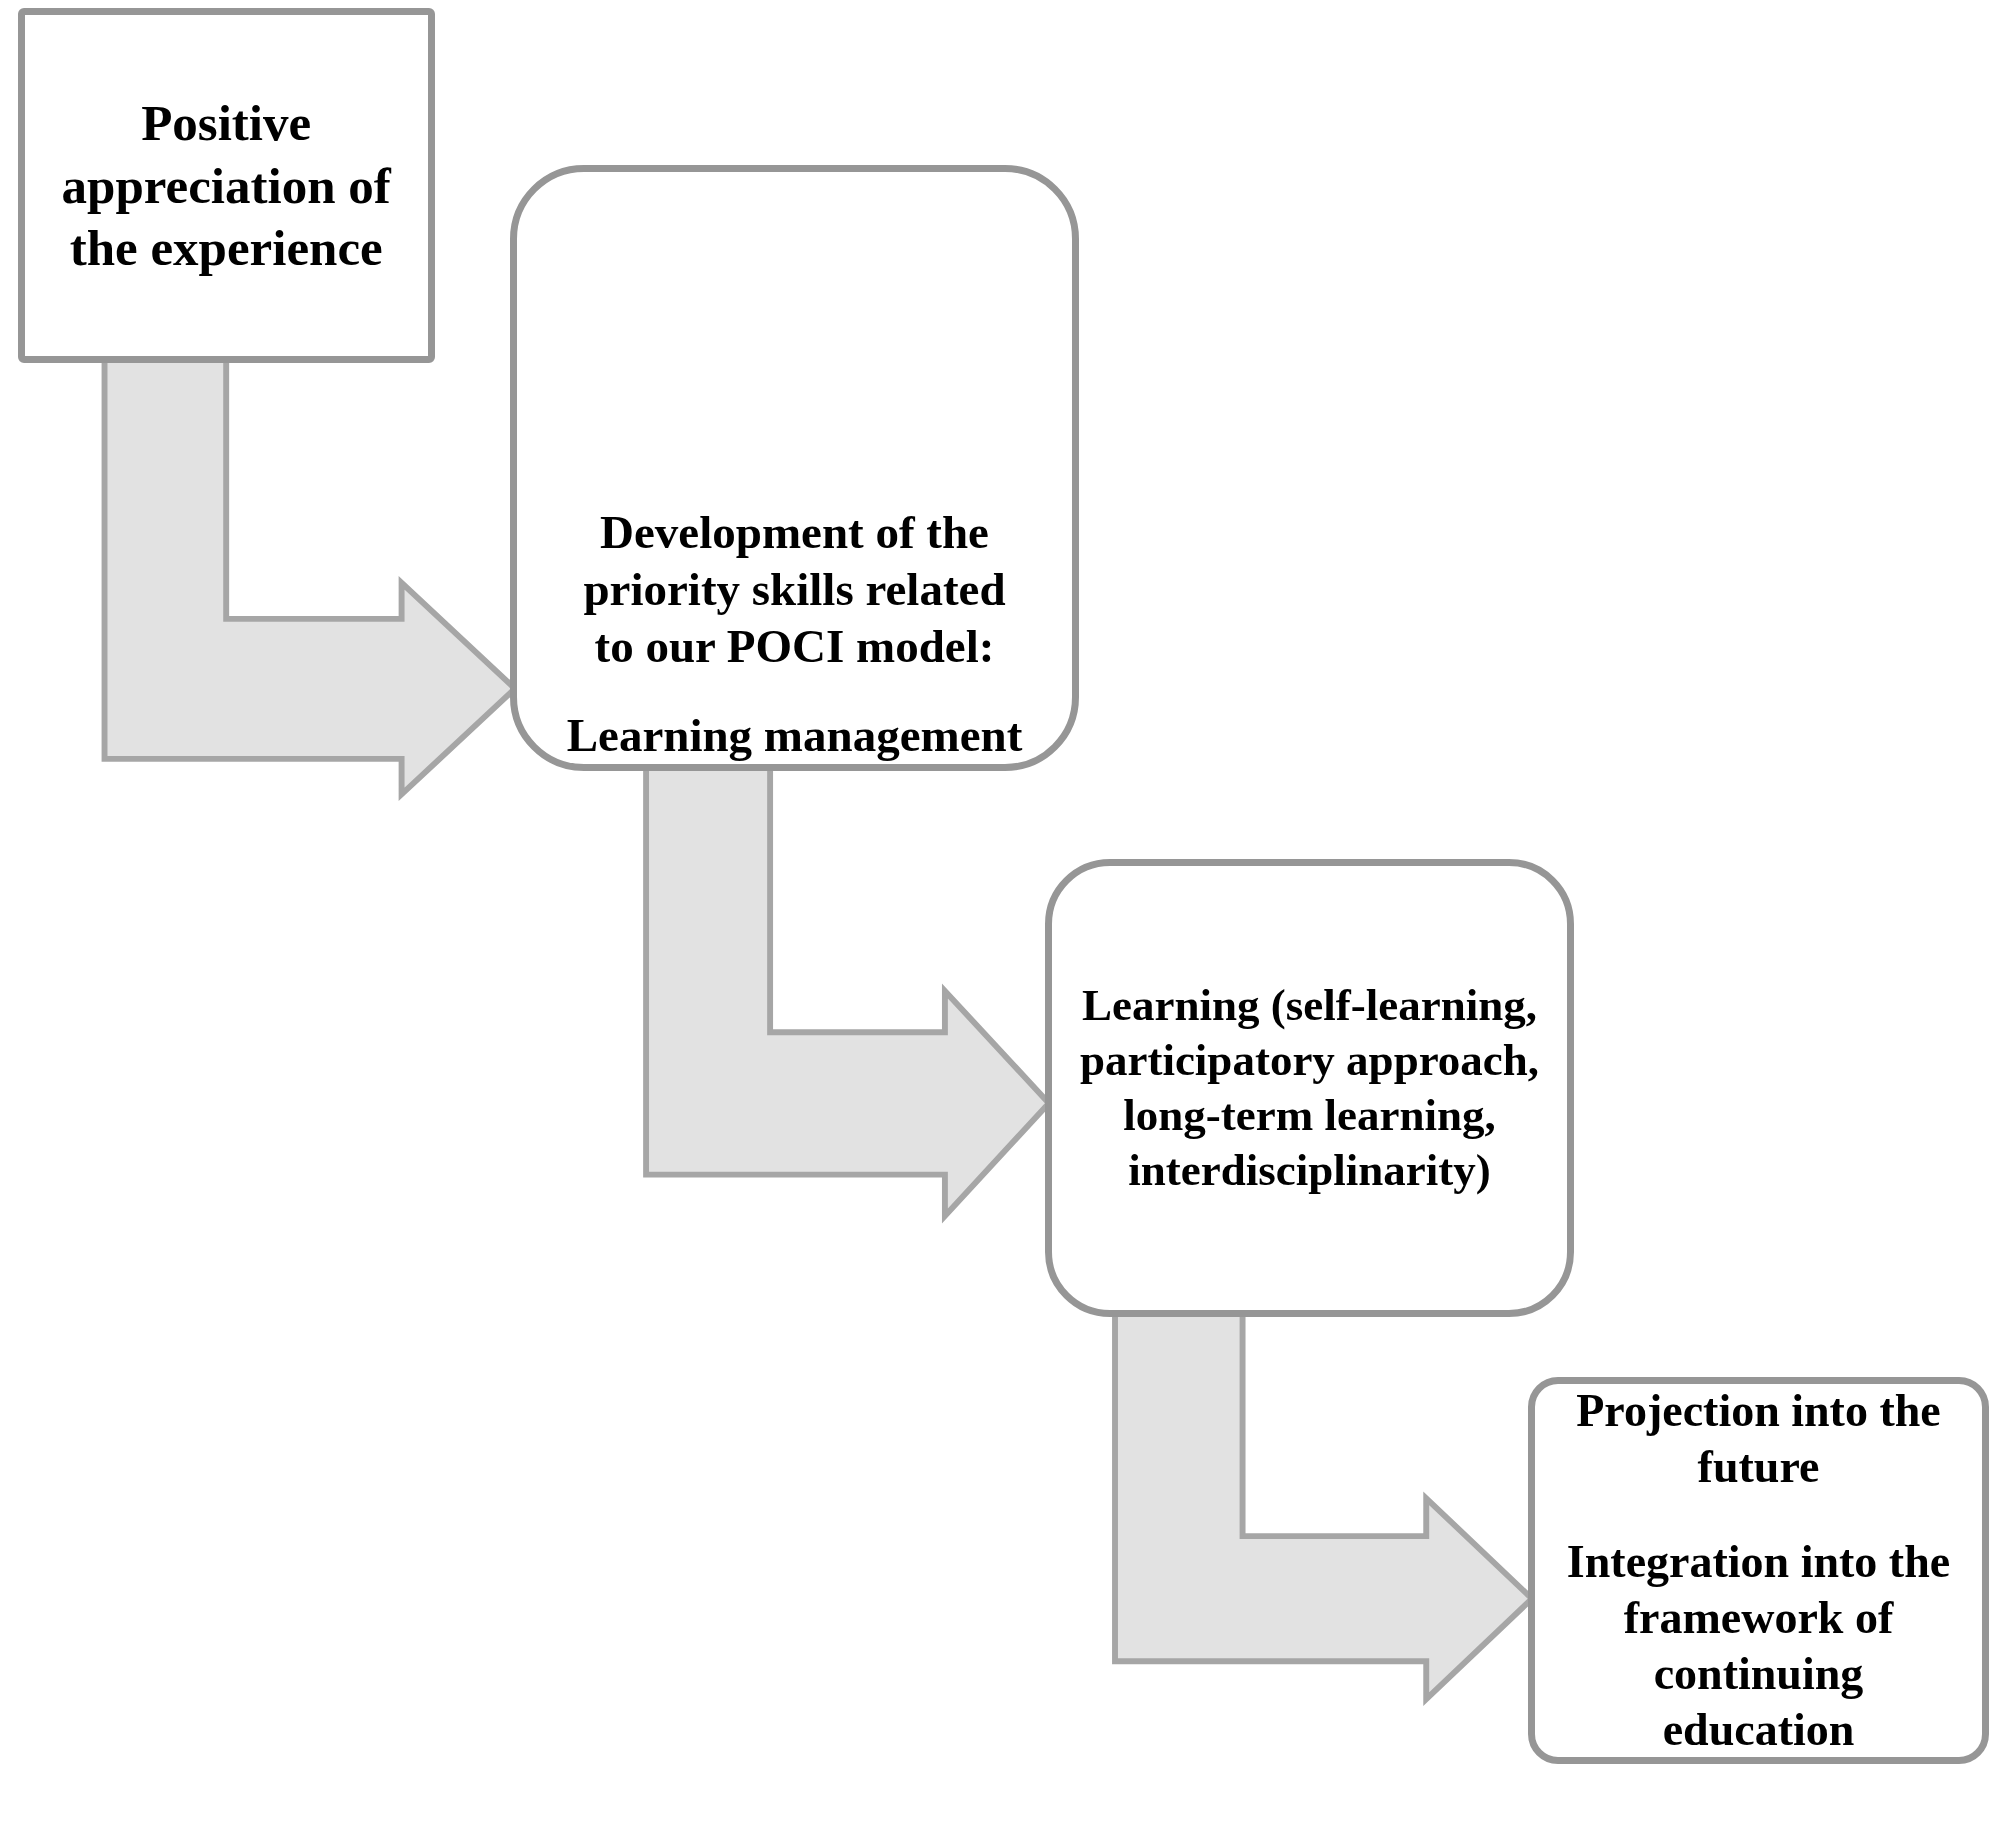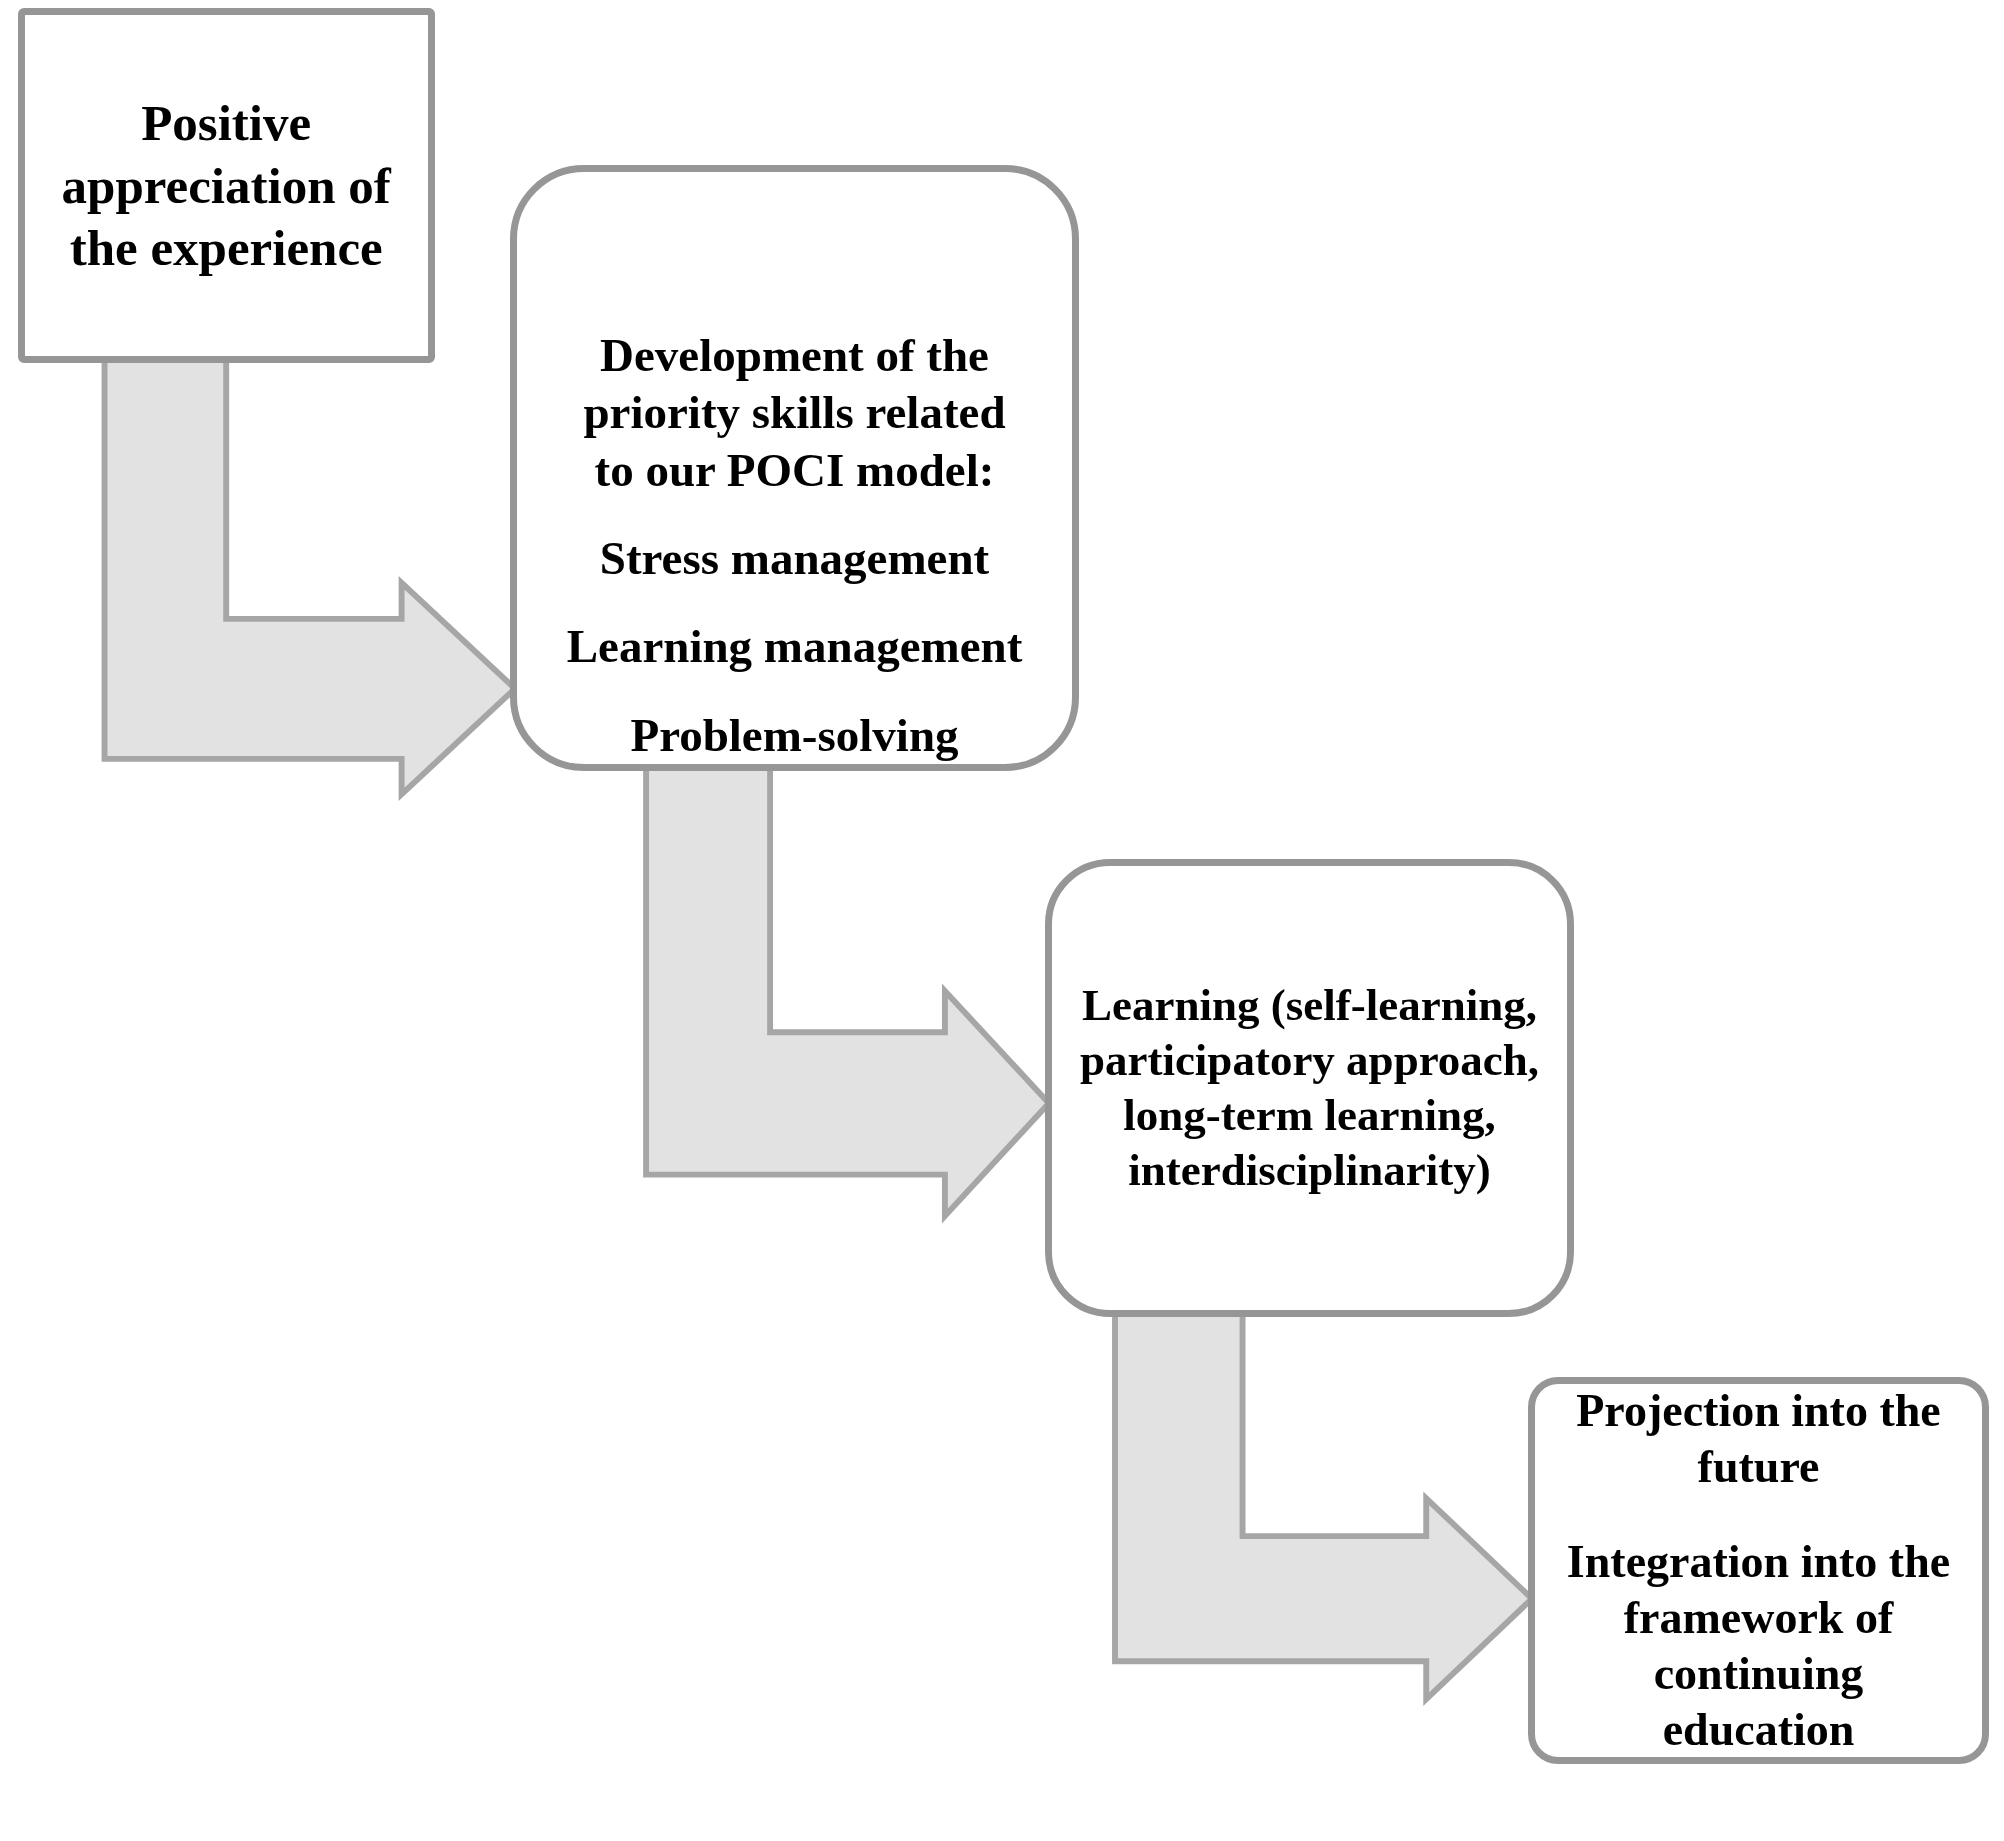--- a/index.html
+++ b/index.html
@@ -88,23 +88,21 @@
     <polygon points="1094,1292 1304,1292 1304,1748 1600,1748 1600,1678 1776,1868 1600,2059 1600,1989 1094,1989"></polygon>
     <polygon points="1888,2218 2104,2218 2104,2601 2415,2601 2415,2537 2594,2707 2415,2877 2415,2813 1888,2813"></polygon>
   </svg>
 
   <div class="box box-1">
     <p>Positive appreciation of the experience</p>
   </div>
 
   <div class="box box-2">
     <p>Development of the priority skills related to our POCI model:</p>
-    <p>Stress management</p>
     <p>Learning management</p>
-    <p>Problem-solving</p>
   </div>
 
   <div class="box box-3">
     <p>Learning (self-learning, participatory approach, long-term learning, interdisciplinarity)</p>
   </div>
 
   <div class="box box-4">
     <p>Projection into the future</p>
     <p>Integration into the framework of continuing education</p>
   </div>

